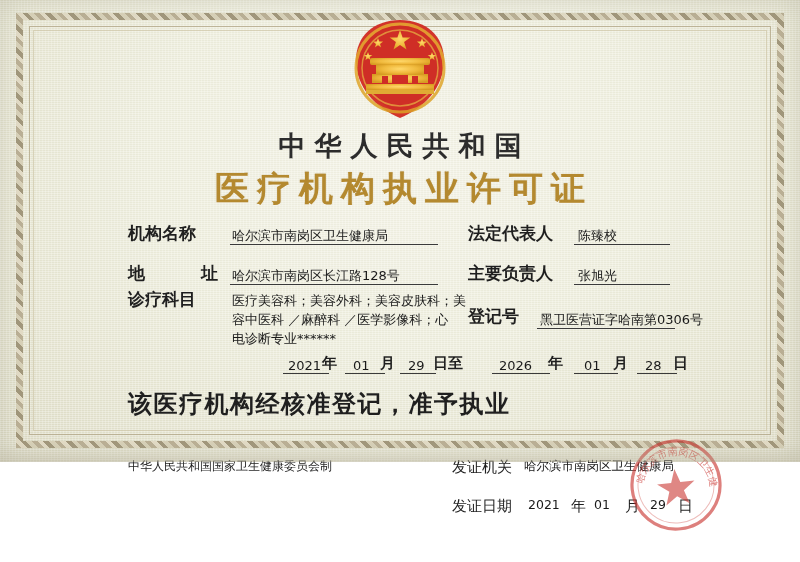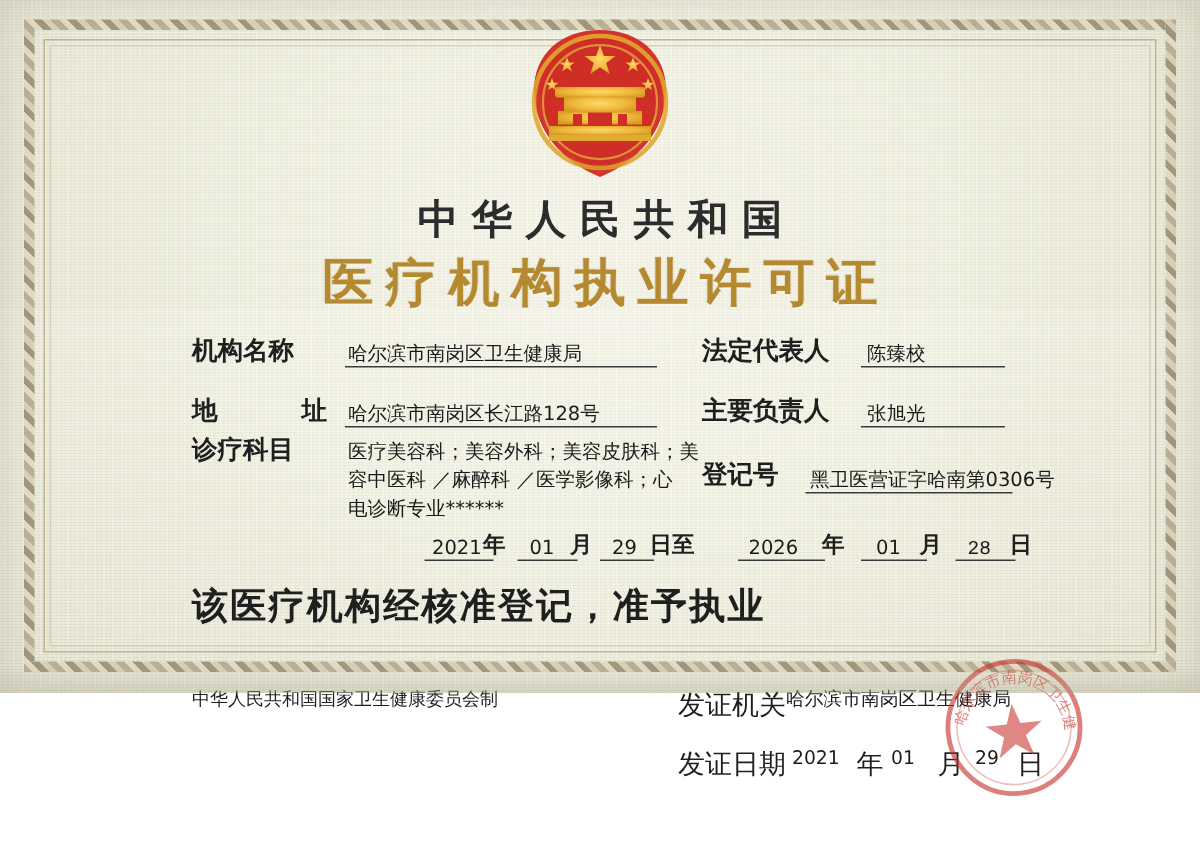--- a/index.html
+++ b/index.html
@@ -175,21 +175,21 @@
     left: 128px;
     top: 458px;
     font-family: "DejaVu Sans", "Liberation Sans", sans-serif;
     font-size: 12px;
     color: #1f1f1f;
     white-space: nowrap;
   }
   .foot-label {
     position: absolute;
     font-family: Liberation Mono, monospace;
-    font-size: 18px;
+    font-size: 15px;
     color: #1f1f1f;
     white-space: nowrap;
   }
   .foot-value {
     position: absolute;
     font-family: "DejaVu Sans", "Liberation Sans", sans-serif;
     font-size: 12.5px;
     color: #1a1a1a;
     white-space: nowrap;
   }
@@ -293,21 +293,21 @@
     <div class="date-ch" style="left:322px; top:354px;">年</div>
     <div class="date-num" style="left:353px; top:358px;">01</div>
     <div class="date-ch" style="left:380px; top:354px;">月</div>
     <div class="date-num" style="left:408px; top:358px;">29</div>
     <div class="date-ch" style="left:433px; top:354px;">日至</div>
 
     <div class="date-num" style="left:499px; top:358px;text-align:right;">2026</div>
     <div class="date-ch" style="left:548px; top:354px;">年</div>
     <div class="date-num" style="left:584px; top:358px;">01</div>
     <div class="date-ch" style="left:613px; top:354px;">月</div>
-    <div class="date-num" style="left:645px; top:358px;font-family:Liberation Mono, monospace;">28</div>
+    <div class="date-num" style="left:645px; top:358px;">28</div>
     <div class="date-ch" style="left:673px; top:354px;">日</div>
 
     <div class="uline" style="left:283px; top:373px; width:46px;"></div>
     <div class="uline" style="left:345px; top:373px; width:40px;"></div>
     <div class="uline" style="left:400px; top:373px; width:36px;"></div>
     <div class="uline" style="left:492px; top:373px; width:58px;"></div>
     <div class="uline" style="left:574px; top:373px; width:44px;"></div>
     <div class="uline" style="left:637px; top:373px; width:40px;"></div>
 
     <div class="statement">该医疗机构经核准登记，准予执业</div>

